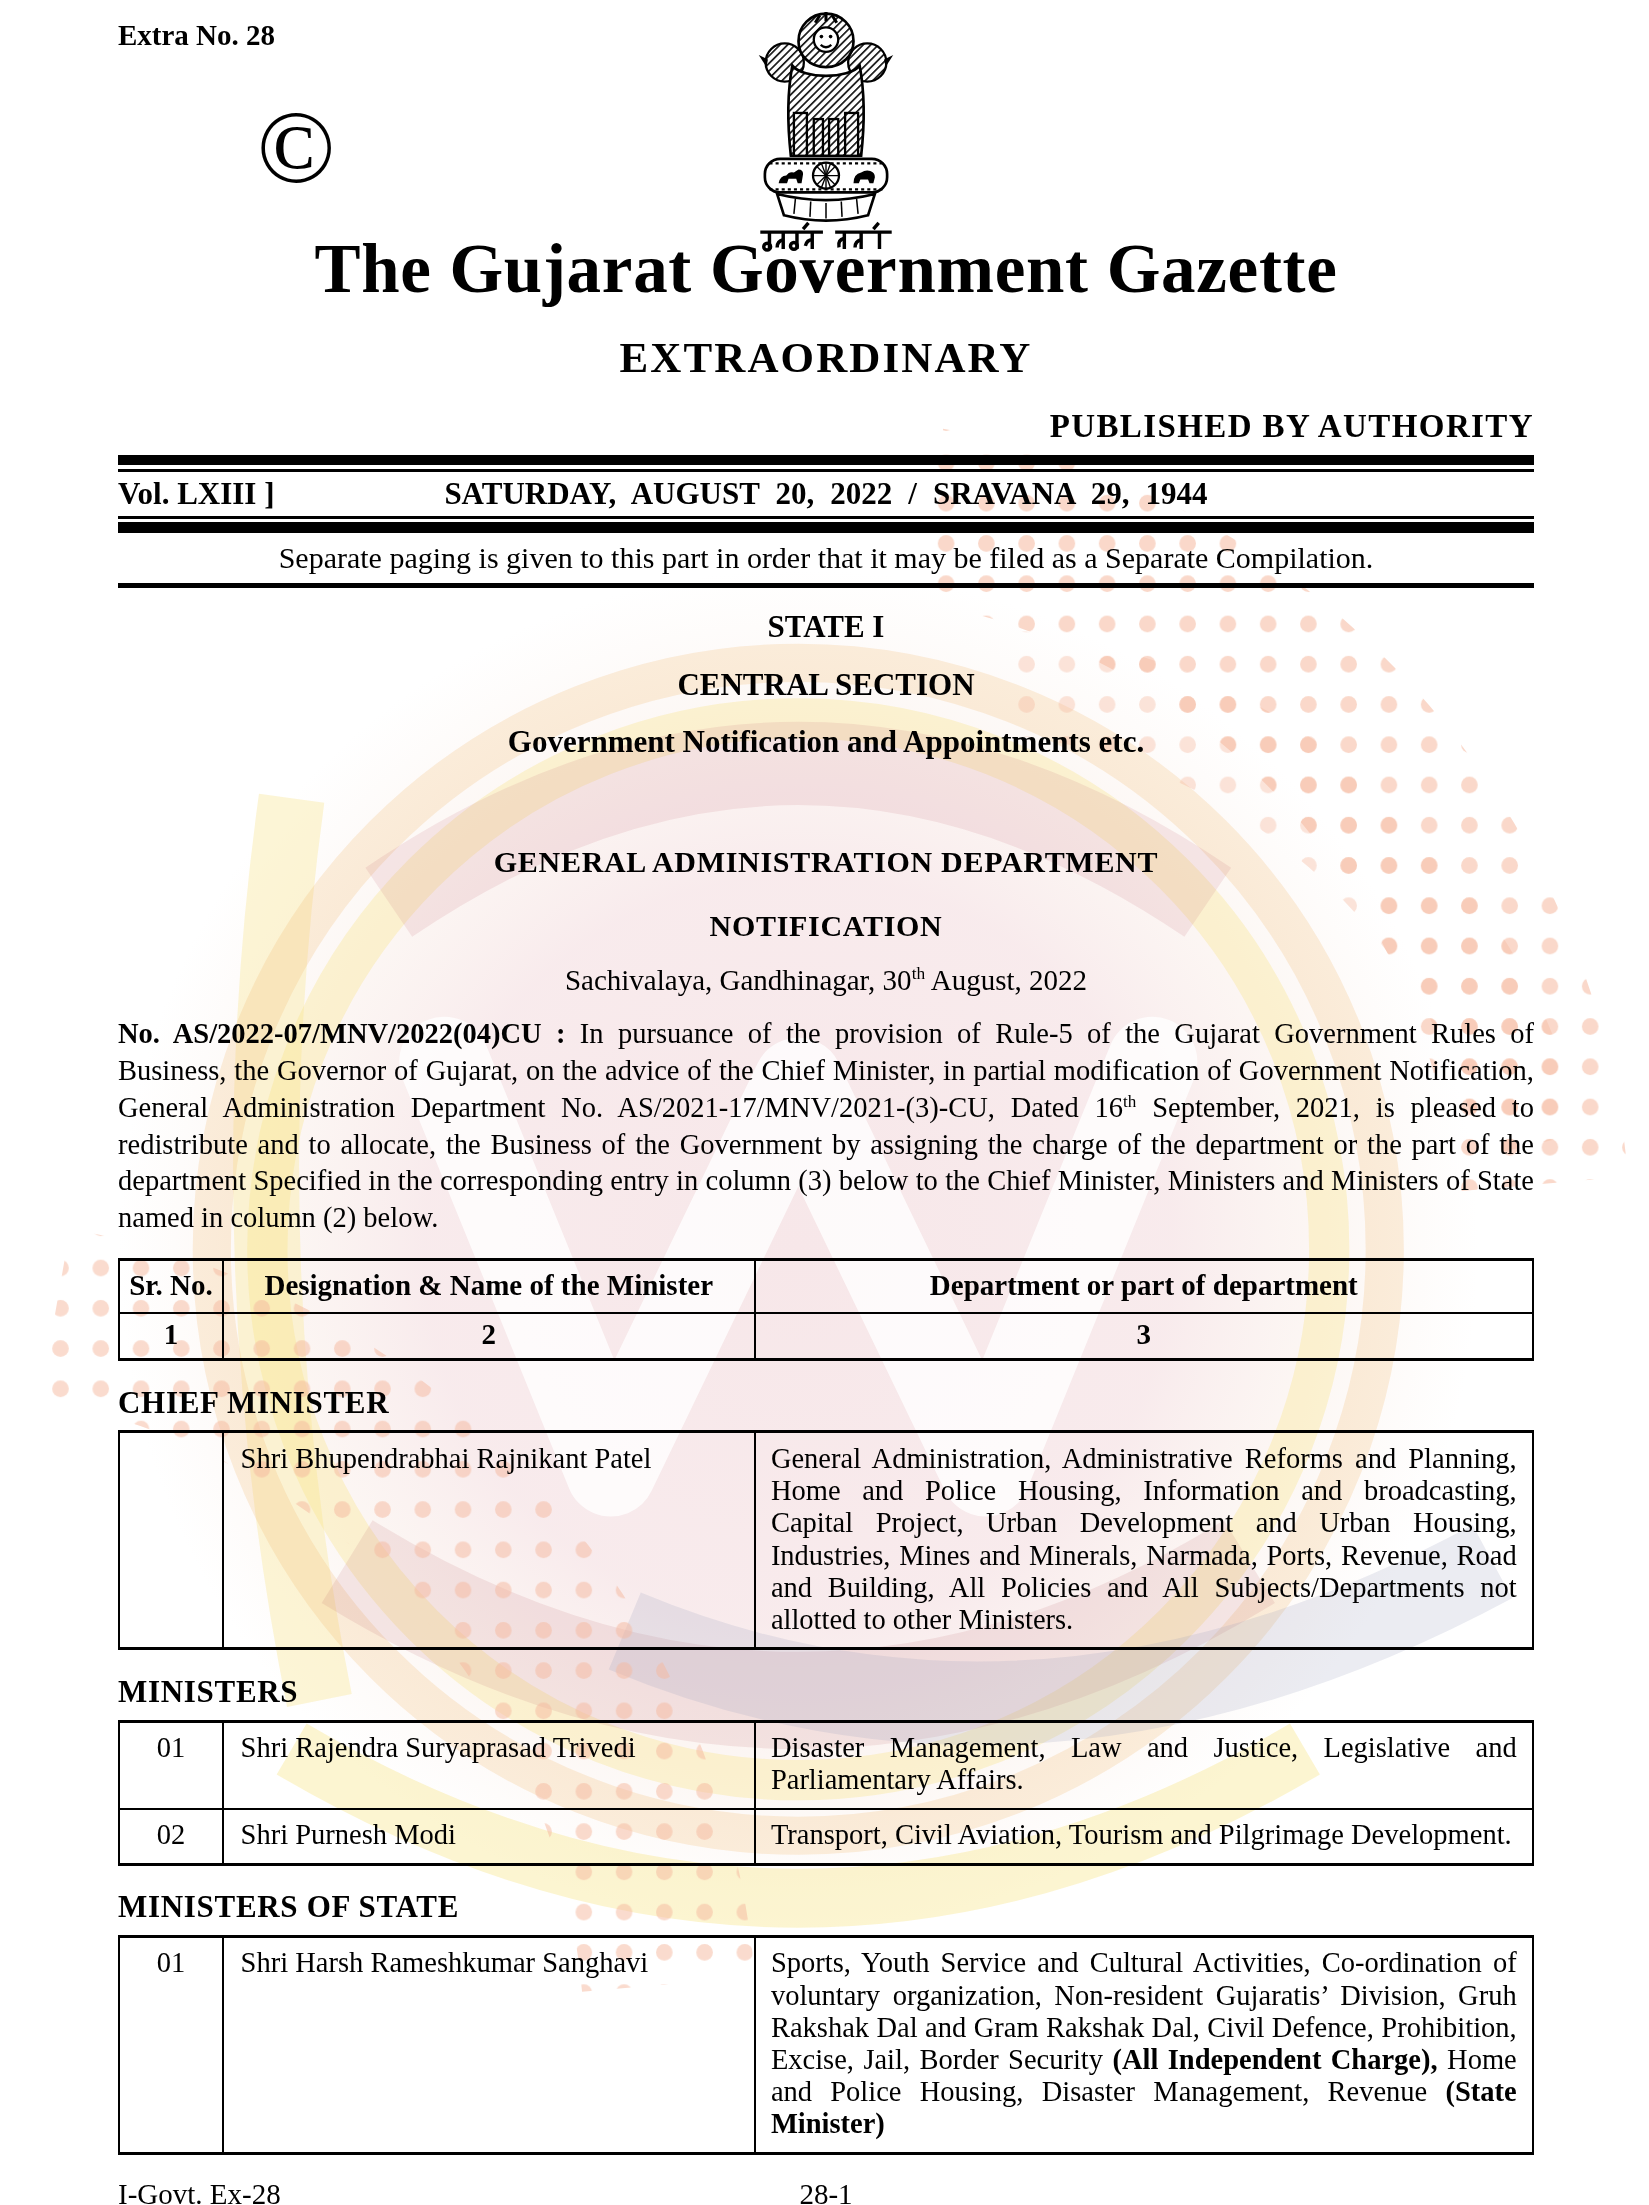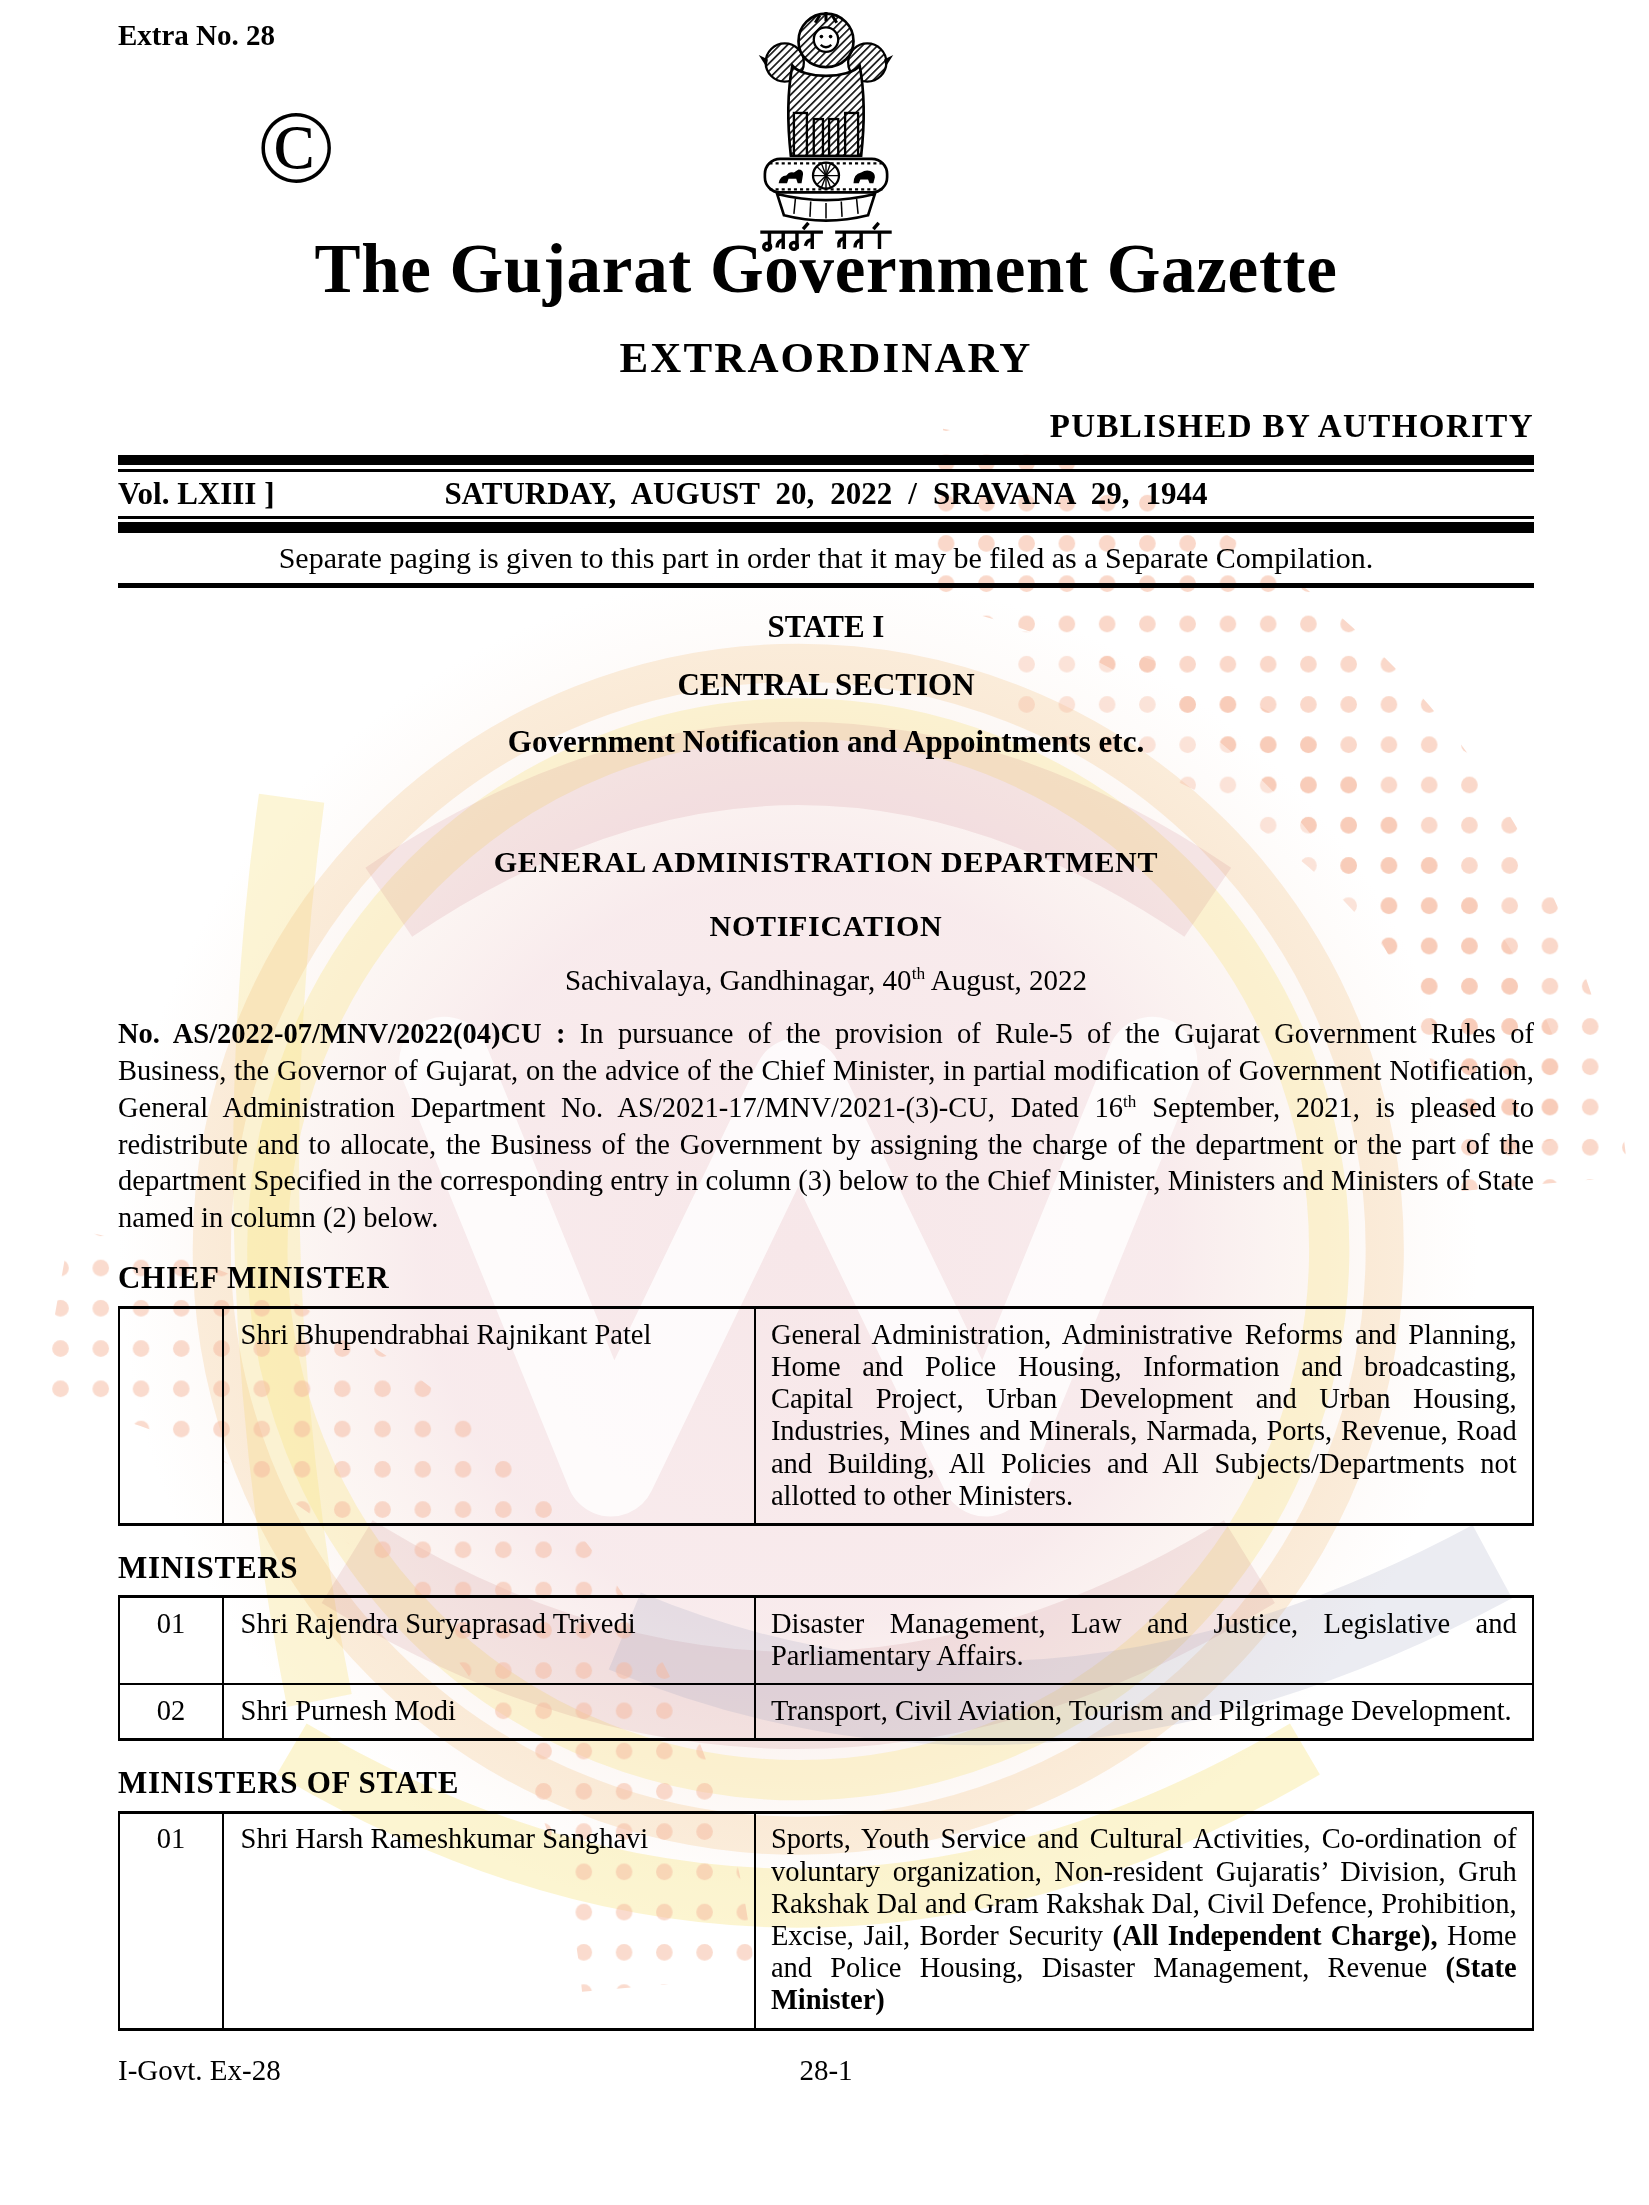--- a/index.html
+++ b/index.html
@@ -188,24 +188,43 @@
   <div class="filing-note">Separate paging is given to this part in order that it may be filed as a Separate Compilation.</div>
 
   <div class="rule rule-mid" style="margin-top:8.3px"></div>
 
   <div class="center-h mt-part">STATE I</div>
   <div class="center-h mt-sec">CENTRAL SECTION</div>
   <div class="center-h mt-gov">Government Notification and Appointments etc.</div>
 
   <div class="dept-h">GENERAL ADMINISTRATION DEPARTMENT</div>
   <div class="notif-h">NOTIFICATION</div>
-  <div class="place-line"><span>Sachivalaya, Gandhinagar, 40</span><sup>th</sup><span> August, 2022</span></div>
+  <div class="place-line"><span>Sachivalaya, Gandhinagar, 30</span><sup>th</sup><span> August, 2022</span></div>
 
   <div class="body-para"><span class="ref">No. AS/2022-07/MNV/2022(04)CU :</span><span> In pursuance of the provision of Rule-5 of the Gujarat Government Rules of Business, the Governor of Gujarat, on the advice of the Chief Minister, in partial modification of Government Notification, General Administration Department No. AS/2021-17/MNV/2021-(3)-CU, Dated 16</span><sup>th</sup><span> September, 2021, is pleased to redistribute and to allocate, the Business of the Government by assigning the charge of the department or the part of the department Specified in the corresponding entry in column (3) below to the Chief Minister, Ministers and Ministers of State named in column (2) below.</span></div>
 
+  <table class="doc-table tbl-head">
+    <colgroup>
+        <col style="width:7.35%">
+        <col style="width:37.6%">
+        <col style="width:55.05%">
+      </colgroup>
+    <tbody>
+        <tr>
+      <th>Sr. No.</th>
+      <th>Designation &amp; Name of the Minister</th>
+      <th>Department or part of department</th>
+    </tr>
+    <tr>
+      <td class="num-cell">1</td>
+      <td class="num-cell">2</td>
+      <td class="num-cell">3</td>
+    </tr>
+  </tbody>
+    </table>
 
   <div class="section-head">CHIEF MINISTER</div>
 
   <table class="doc-table tbl">
     <colgroup>
         <col style="width:7.35%">
         <col style="width:37.6%">
         <col style="width:55.05%">
       </colgroup>
     <tbody>

